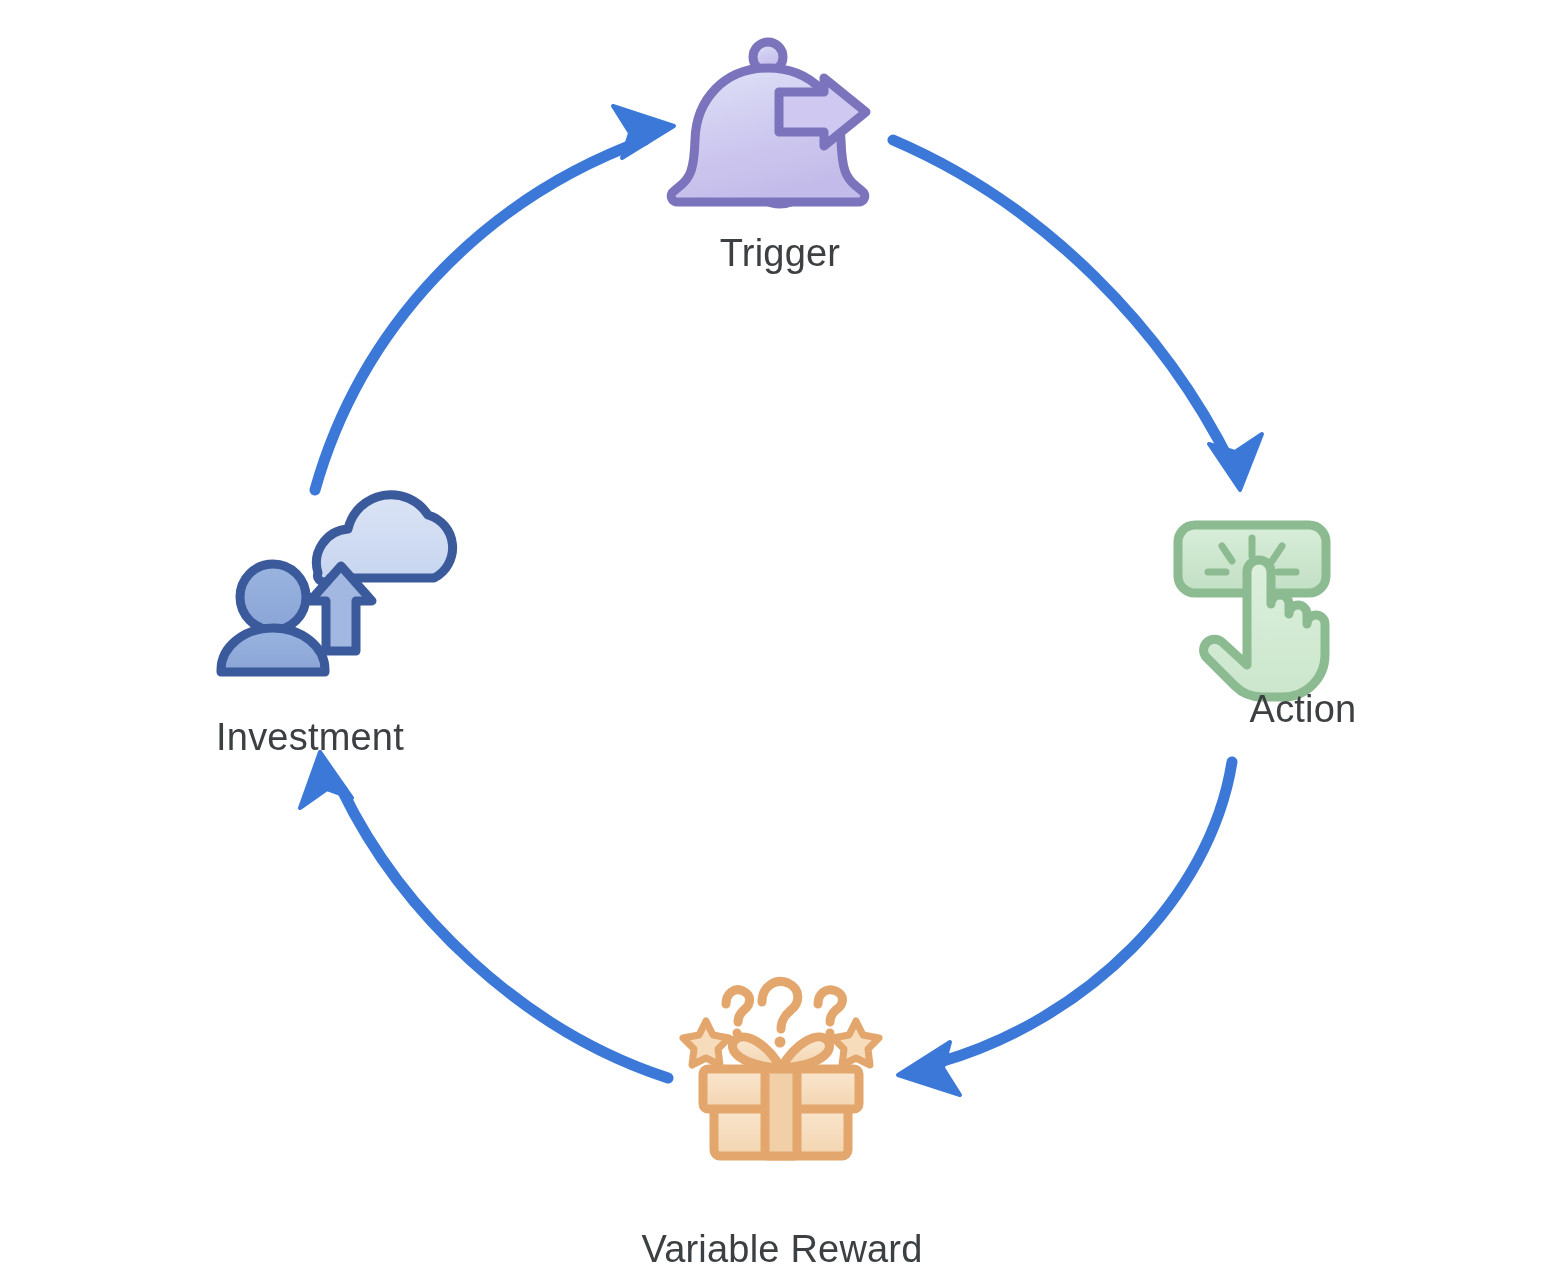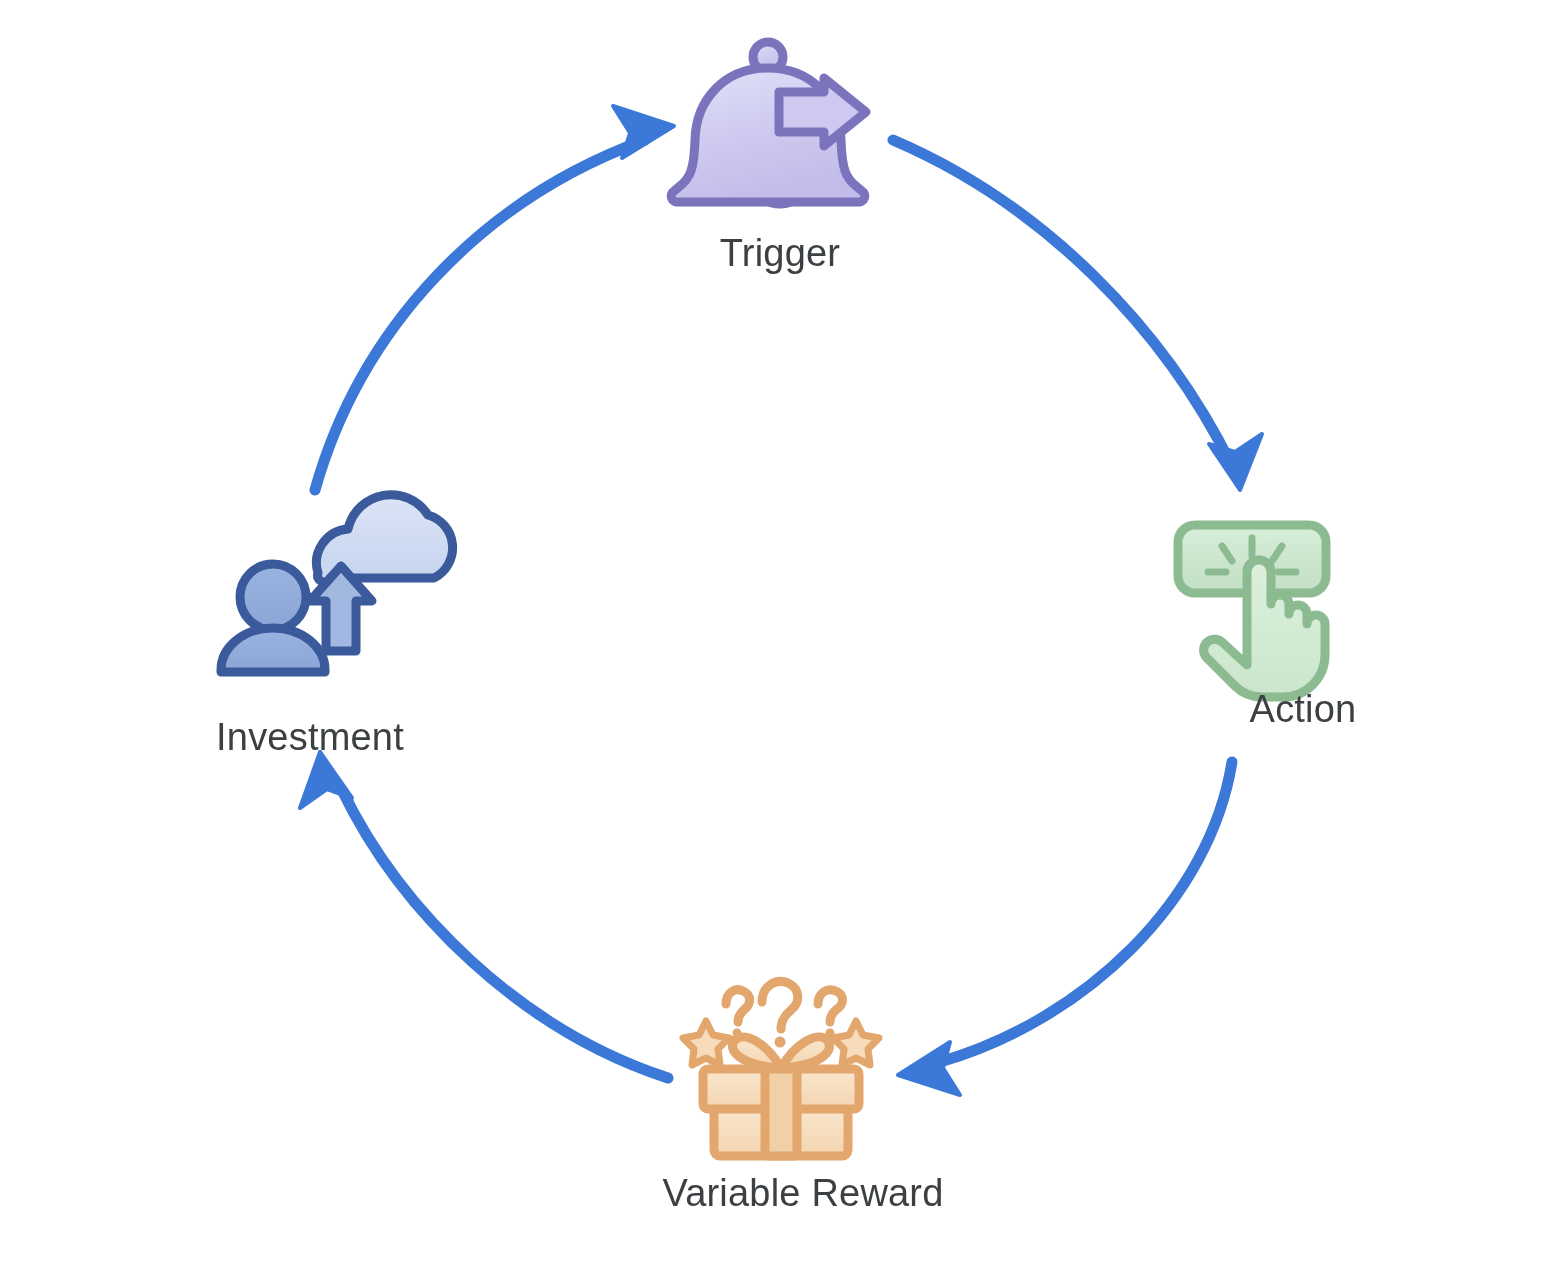--- a/index.html
+++ b/index.html
@@ -32,21 +32,21 @@
     font-family: "Liberation Sans", sans-serif;
     font-size: 38px;
     font-weight: 400;
     color: #3c4043;
     white-space: nowrap;
     transform: translateX(-50%);
     letter-spacing: 0.2px;
   }
   #label-trigger  { left: 780px;  top: 232px; }
   #label-action   { left: 1259px; top: 688px; margin-left: 44px; }
-  #label-reward   { left: 782px;  top: 1172px; margin-left: 21px; }
+  #label-reward   { left: 782px;  top: 1228px; }
   #label-investment { left: 310px; top: 696px; margin-top: 20px; }
 </style>
 </head>
 <body>
 
 <div id="canvas">
 
   <svg id="hook-svg" viewBox="0 0 1560 1278">
     <defs>
       <linearGradient id="bellGrad" x1="0" y1="0" x2="0.35" y2="1">

